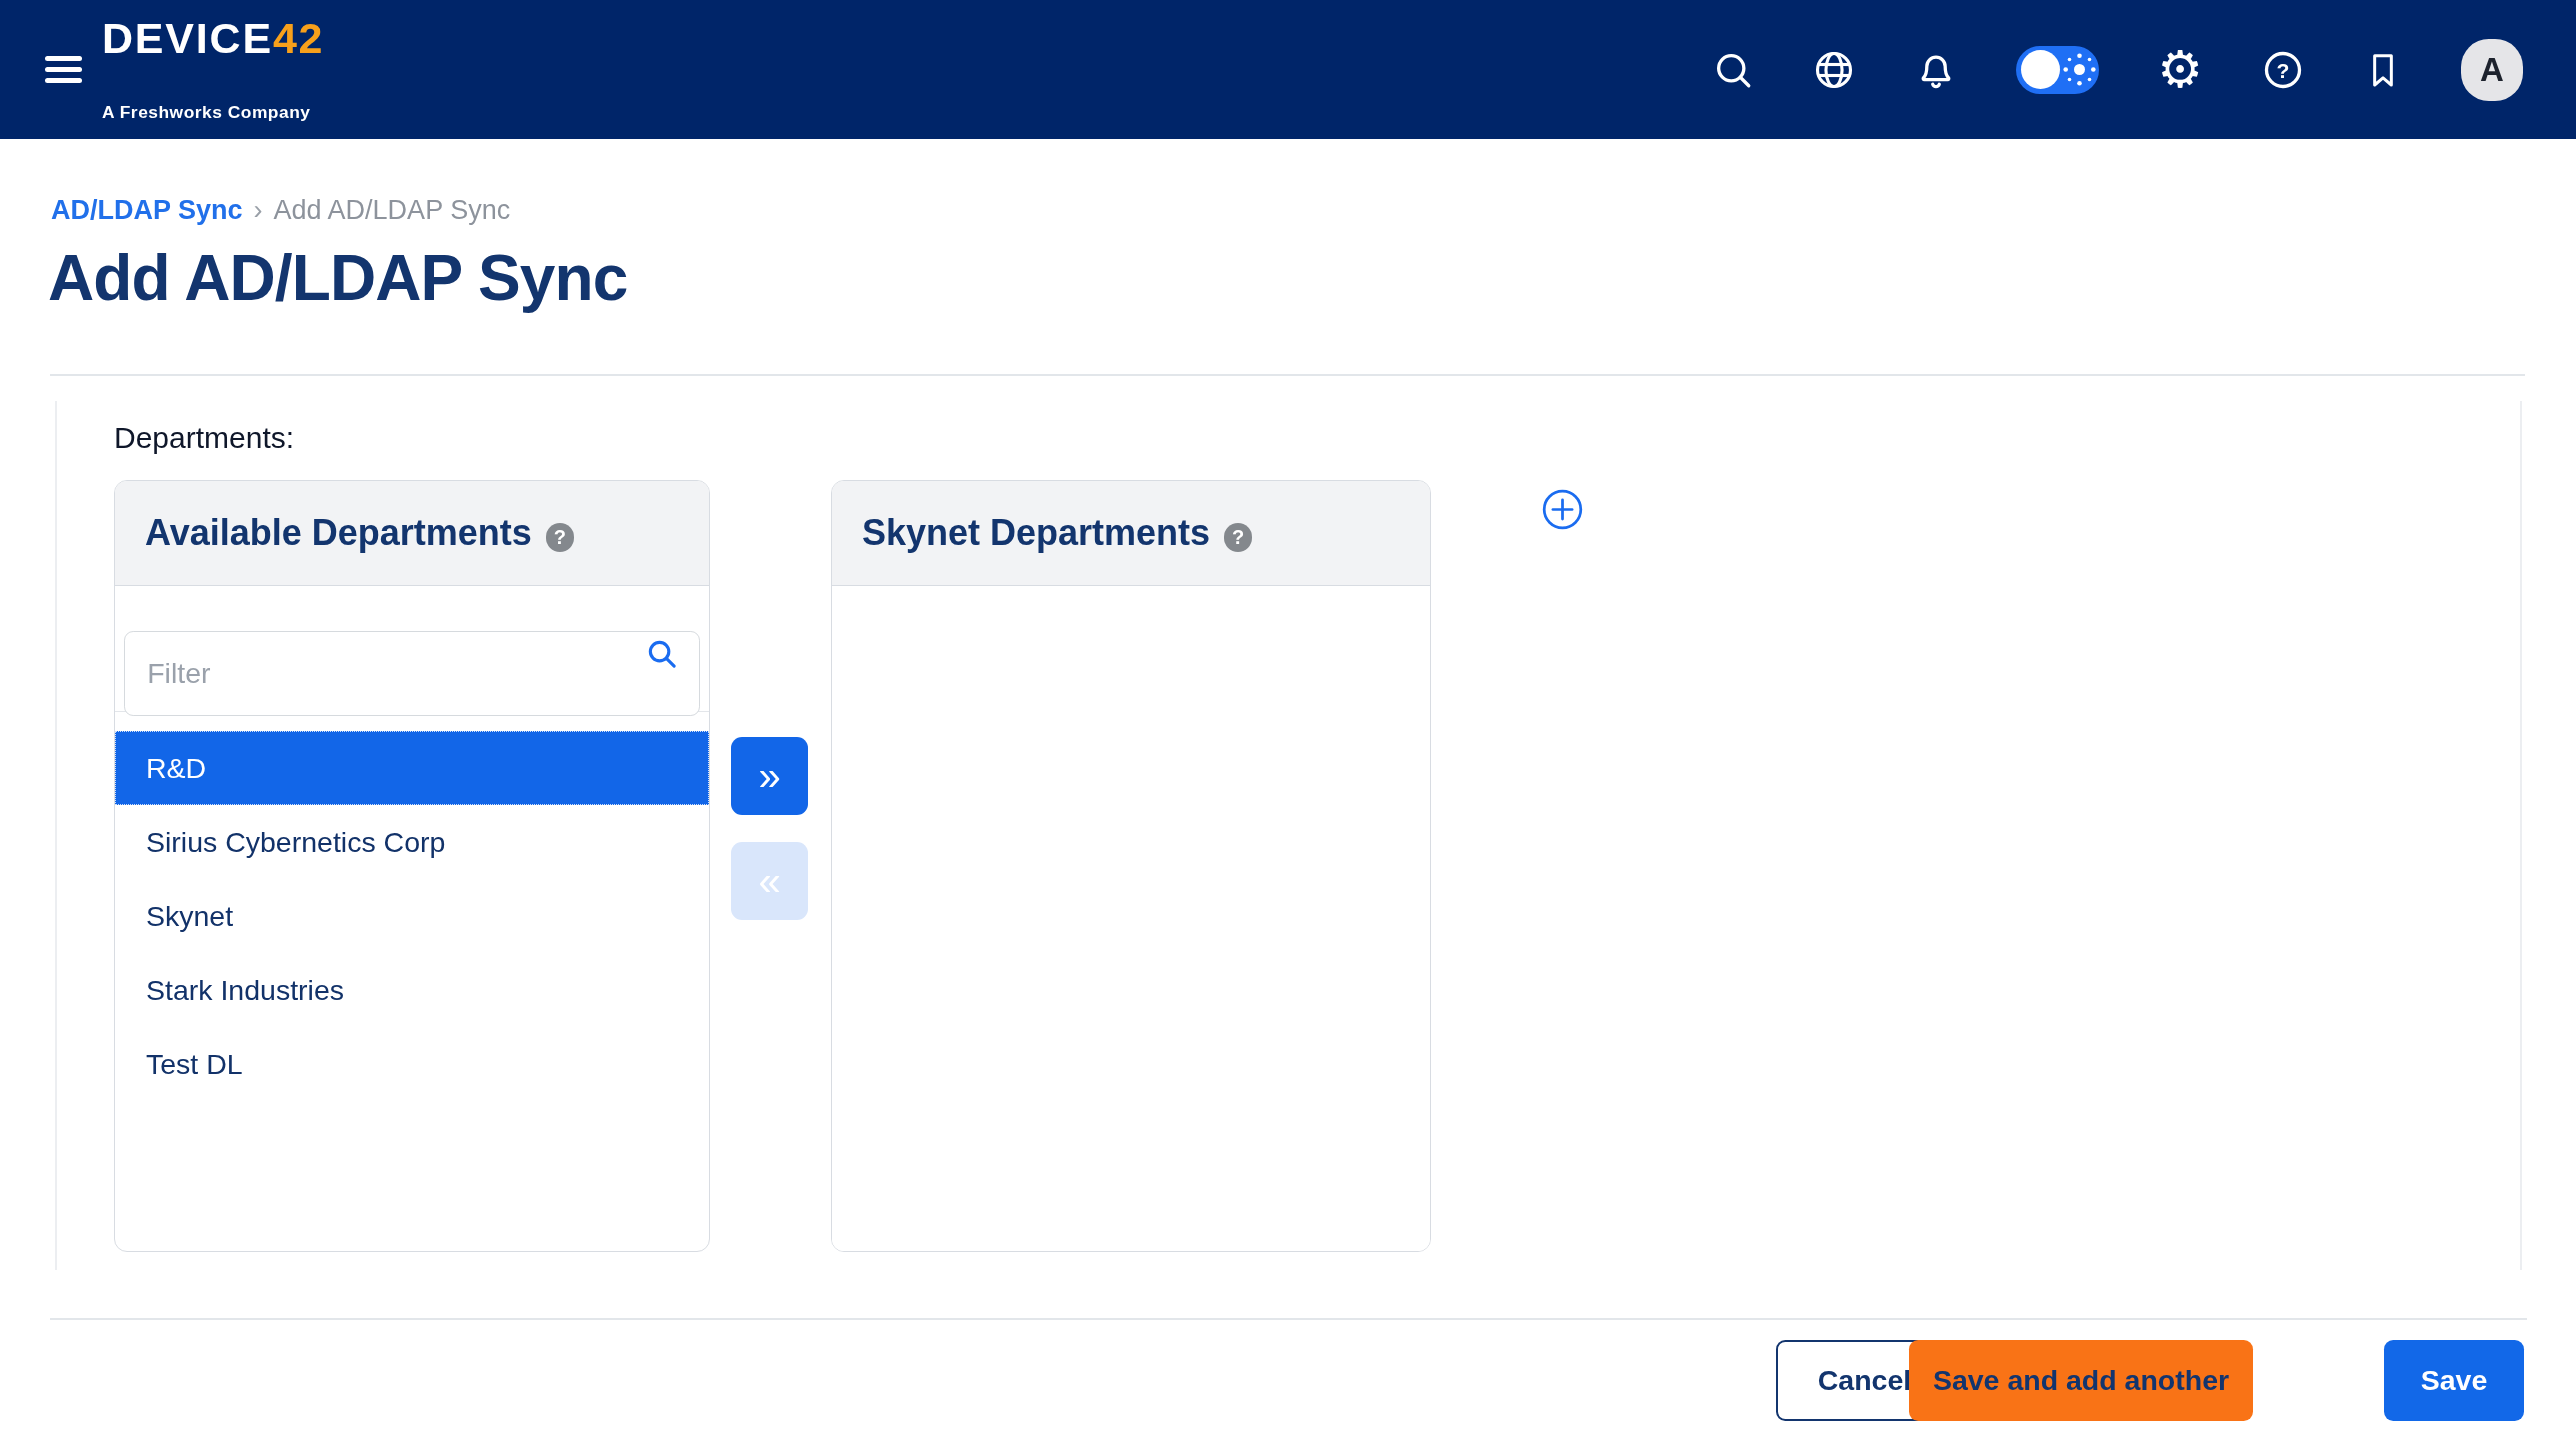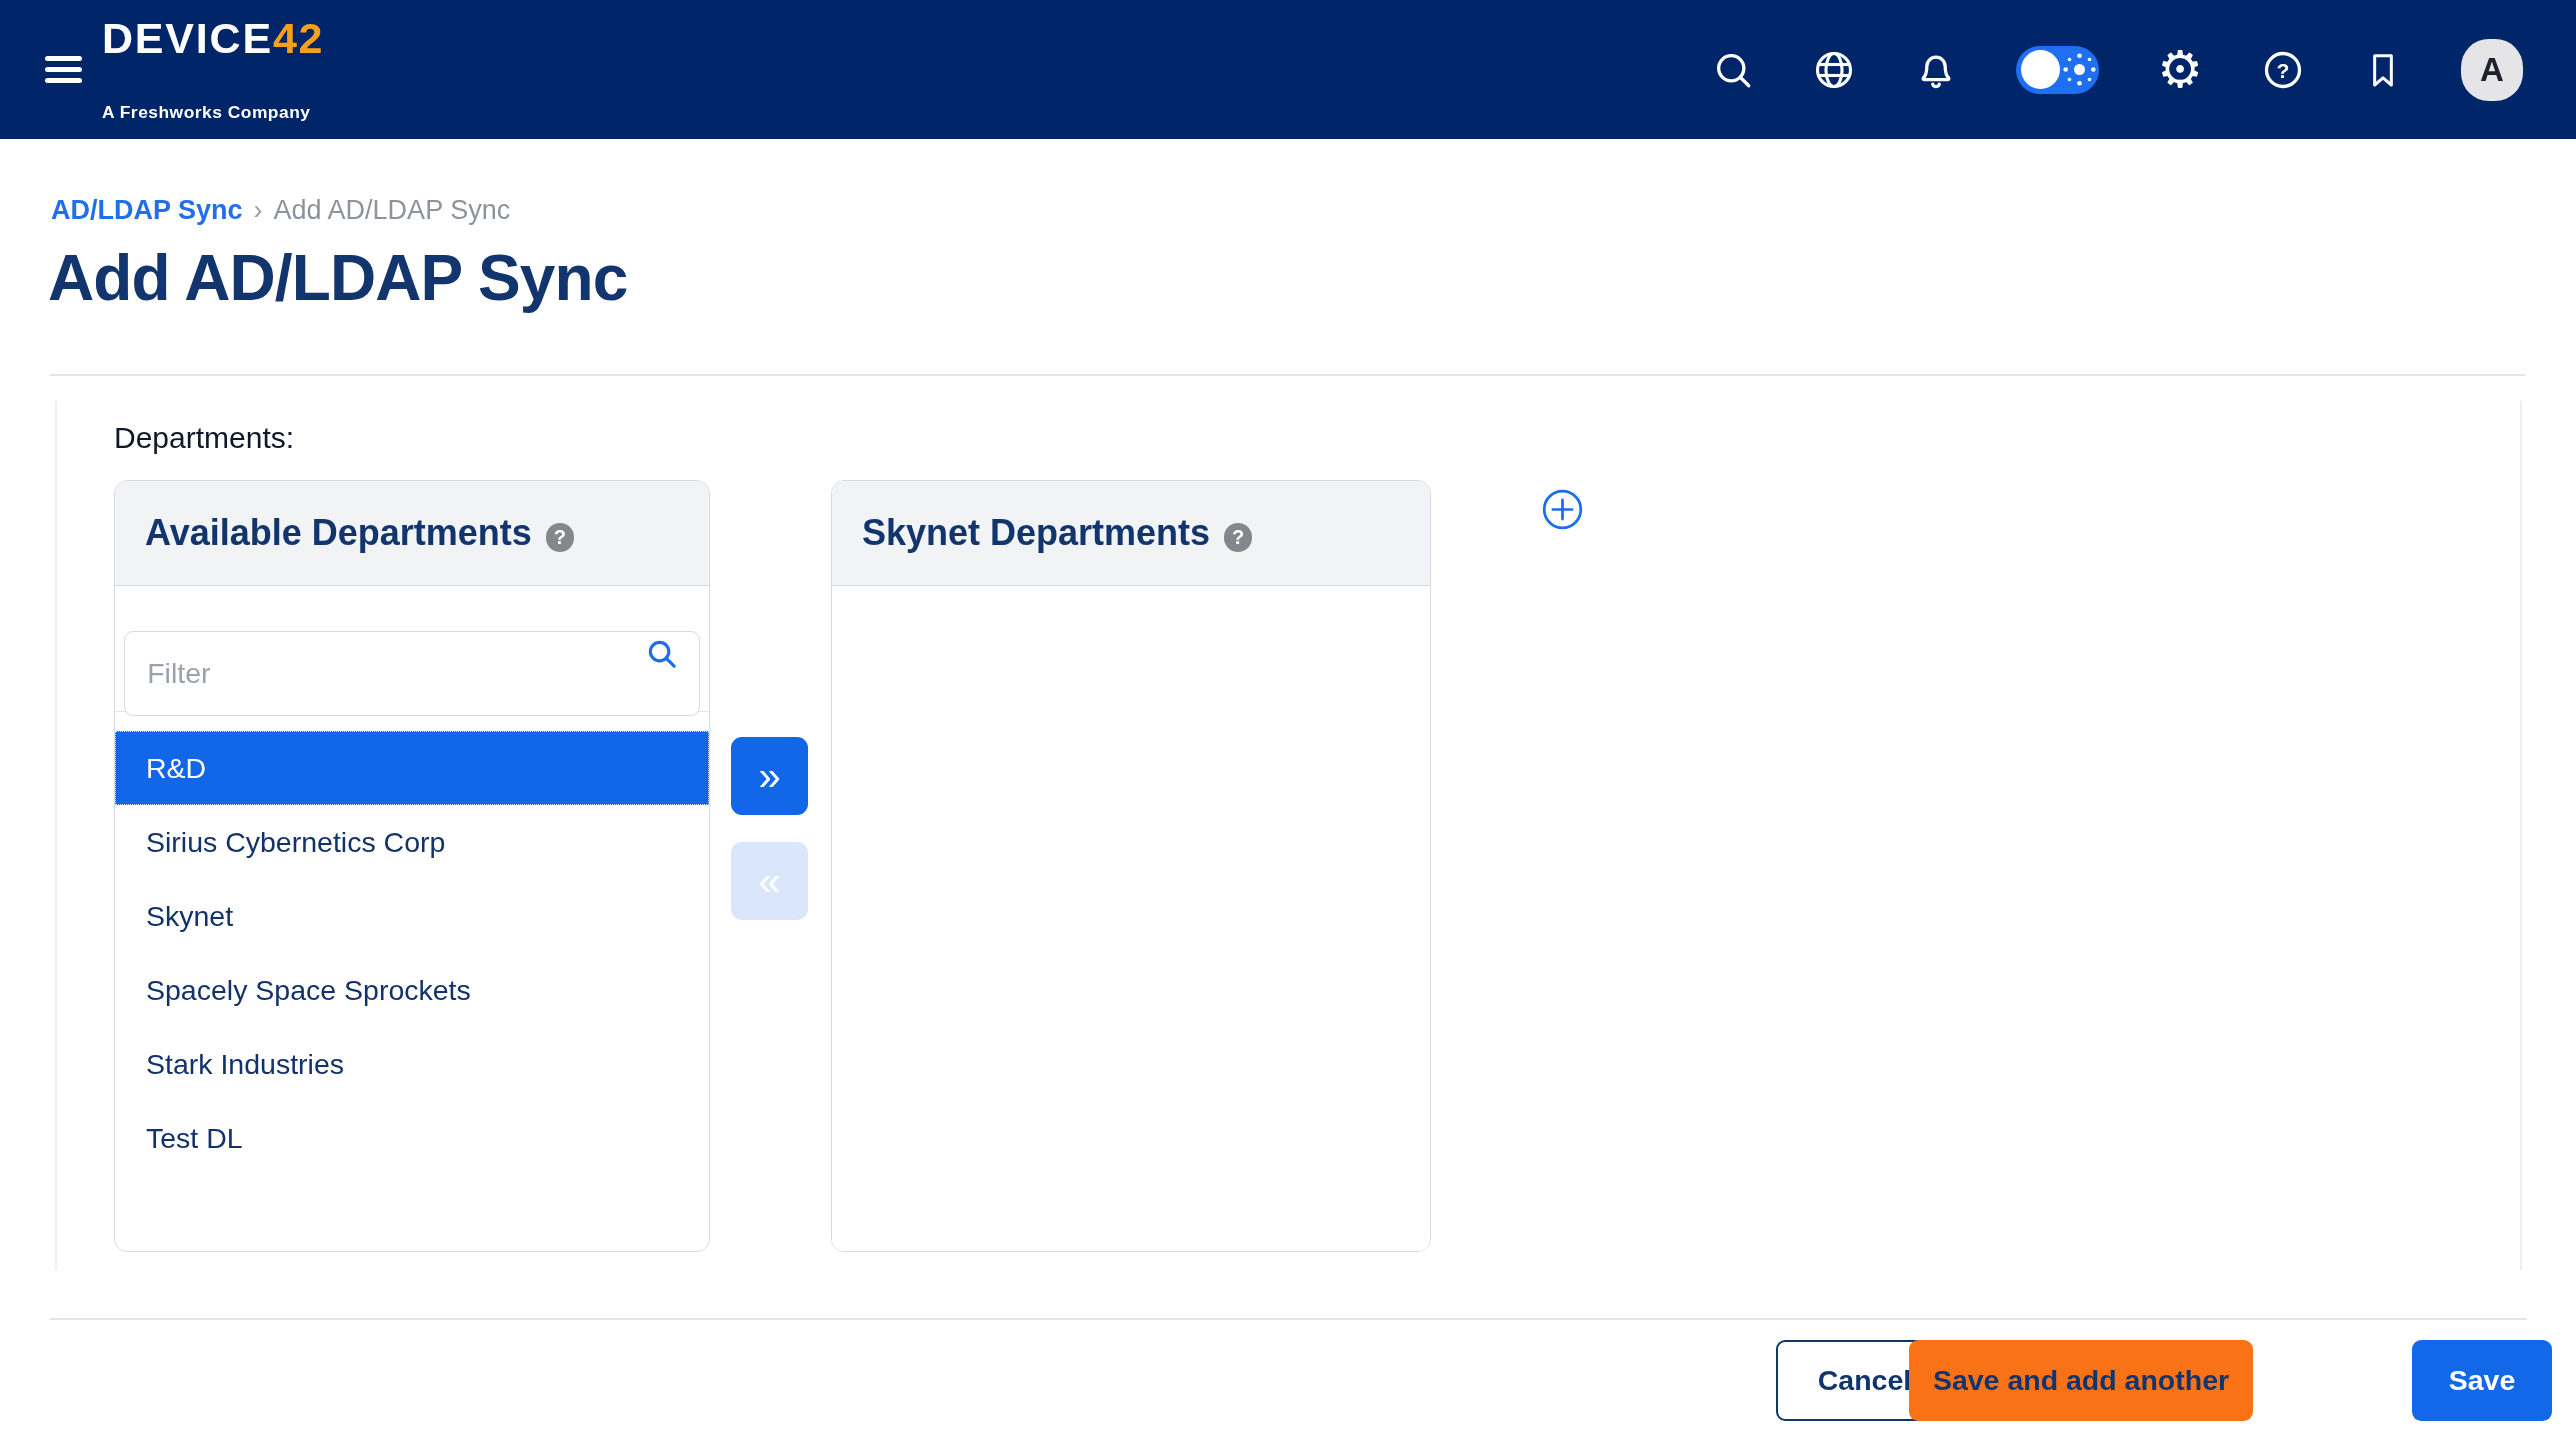--- a/index.html
+++ b/index.html
@@ -118,21 +118,21 @@
   
   .divider-bottom { position: absolute; top: 1318px; left: 50px; width: 2477px; height: 1.8px; background: #e2e6ea; }
   .footer-btn {
     position: absolute; top: 1340px; height: 81px; border-radius: 9.2px;
     font-size: 28.5px; font-weight: bold; cursor: pointer;
     display: flex; align-items: center; justify-content: center;
     font-family: "Liberation Sans", sans-serif;
   }
   .btn-cancel { left: 1776px; width: 177px; background: #ffffff; color: #13356e; border: 2.8px solid #13356e; }
   .btn-save-add { left: 1909px; width: 344px; background: #f97316; color: #13356e; border: none; }
-  .btn-save { left: 2384px; width: 140px; background: #1268e8; color: #ffffff; border: none; margin-left: 28px; }
+  .btn-save { left: 2384px; width: 140px; background: #1268e8; color: #ffffff; border: none; }
 </style>
 </head>
 <body>
 
 <nav class="navbar">
   <div class="hamburger">
     <div class="bar"></div>
     <div class="bar"></div>
     <div class="bar"></div>
   </div>
@@ -216,23 +216,20 @@
         <div class="dept-row selected">
         <span>R&amp;D</span>
       </div>
         <div class="dept-row">
         <span>Sirius Cybernetics Corp</span>
       </div>
         <div class="dept-row">
         <span>Skynet</span>
       </div>
         <div class="dept-row">
-        <span>Spacely Space Sprockets</span>
-      </div>
-        <div class="dept-row">
         <span>Stark Industries</span>
       </div>
         <div class="dept-row">
         <span>Test DL</span>
       </div>
       </div>
   </div>
 
   <button class="transfer-btn transfer-right">»</button>
   <button class="transfer-btn transfer-left">«</button>

